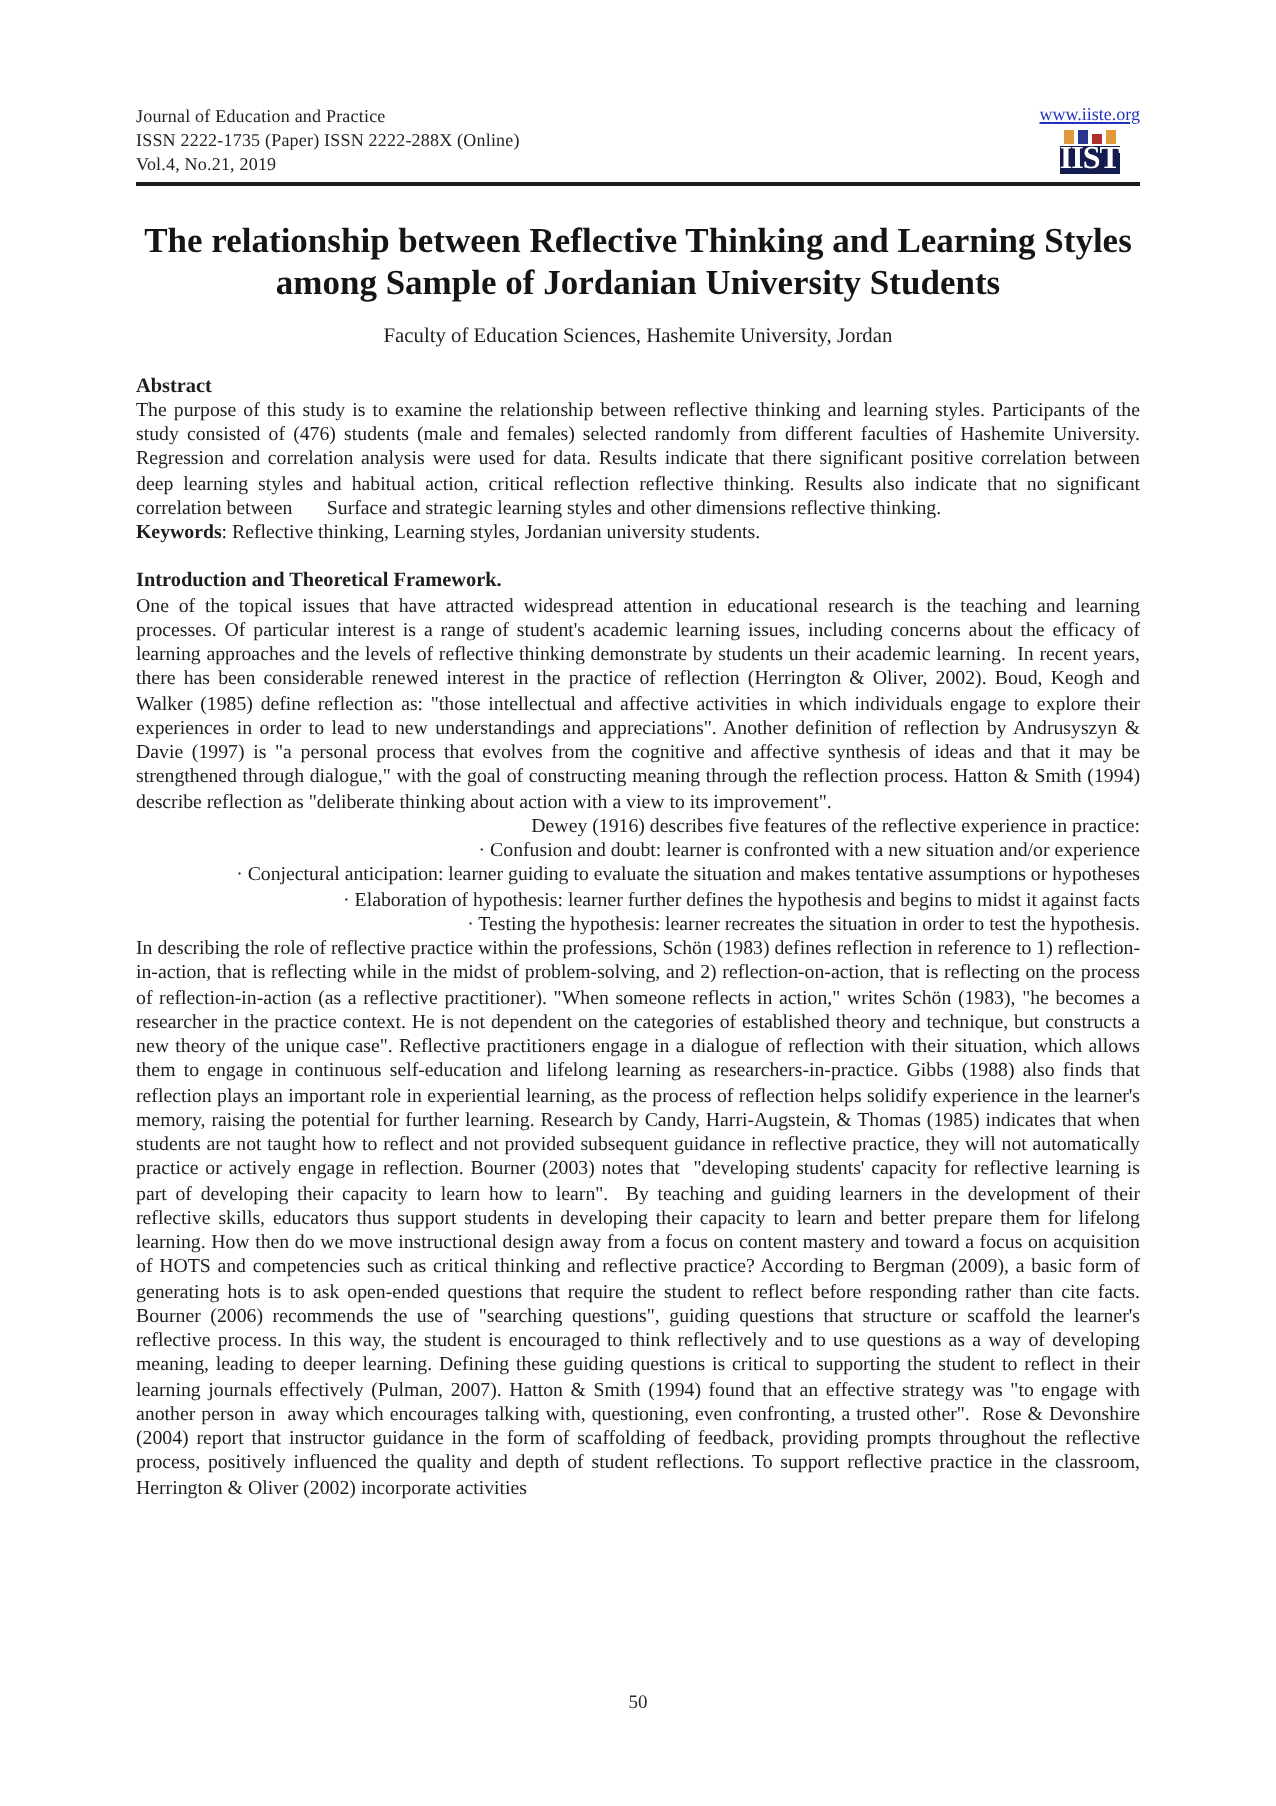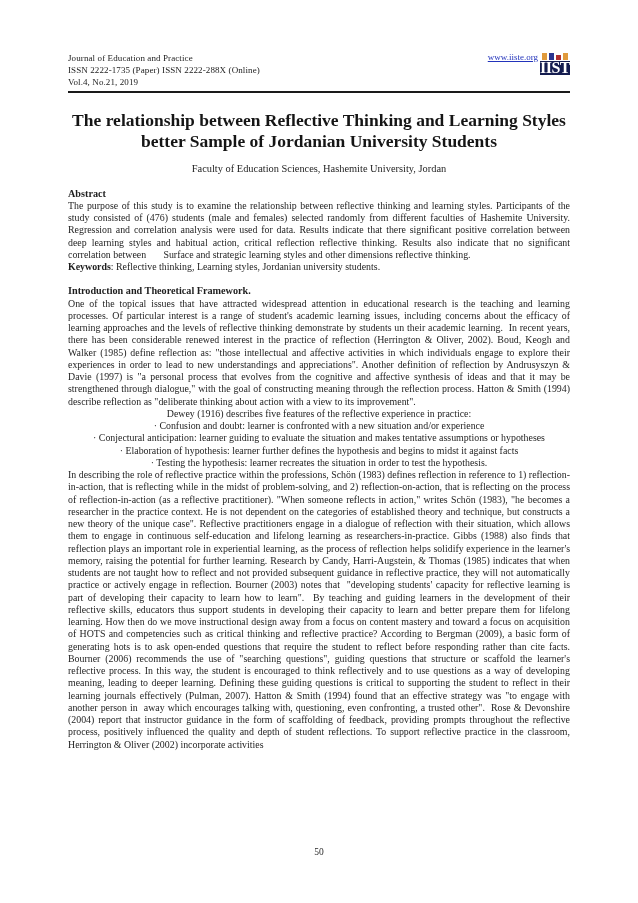--- a/index.html
+++ b/index.html
@@ -30,22 +30,22 @@
     align-items: flex-start;
   }
   .header-left {
     font-size: 9px;
     line-height: 12px;
     color: #222;
     letter-spacing: 0.1px;
   }
   .header-right {
     display: flex;
-    flex-direction: row;
-    align-items: flex-start;
+    flex-direction: column;
+    align-items: center;
     gap: 2px;
   }
   .site-link {
     font-size: 9px;
     color: #2233bb;
     text-decoration: underline;
   }
   .logo {
     width: 30px;
     margin-top: 1px;
@@ -103,21 +103,21 @@
   }
   .body-text {
     font-size: 9.9px;
     line-height: 12.25px;
     text-align: justify;
     color: #1e1e1e;
   }
   .plain-line {
     font-size: 9.9px;
     line-height: 12.25px;
-    text-align: center;
+    text-align: right;
   }
   .keywords-line {
     font-size: 9.9px;
     line-height: 12.25px;
   }
   .keywords-line .kw-label { font-weight: bold; }
   .intro-gap { margin-top: 12px; }
 
   
   .footer {
@@ -150,21 +150,21 @@
               <span class="b2"></span>
               <span class="b3"></span>
               <span class="b4"></span>
           </div>
           <div class="logo-box">IISTE</div>
         </div>
       </div>
     </div>
     <hr class="header-rule">
 
-    <div class="paper-title">The relationship between Reflective Thinking and Learning Styles better Sample of Jordanian University Students</div>
+    <div class="paper-title">The relationship between Reflective Thinking and Learning Styles among Sample of Jordanian University Students</div>
     <div class="author-block">
       <div>Faculty of Education Sciences, Hashemite University, Jordan</div>
     </div>
 
     <div class="section">
       <div class="sec-heading">Abstract</div>
       <div class="body-text">The purpose of this study is to examine the relationship between reflective thinking and learning styles. Participants of the study consisted of (476) students (male and females) selected randomly from different faculties of Hashemite University. Regression and correlation analysis were used for data. Results indicate that there significant positive correlation between deep learning styles and habitual action, critical reflection reflective thinking. Results also indicate that no significant correlation between &nbsp;&nbsp;&nbsp;&nbsp;&nbsp; Surface and strategic learning styles and other dimensions reflective thinking.</div>
       <div class="keywords-line">
         <span class="kw-label">Keywords</span><span>: Reflective thinking, Learning styles, Jordanian university students.</span>
       </div>

